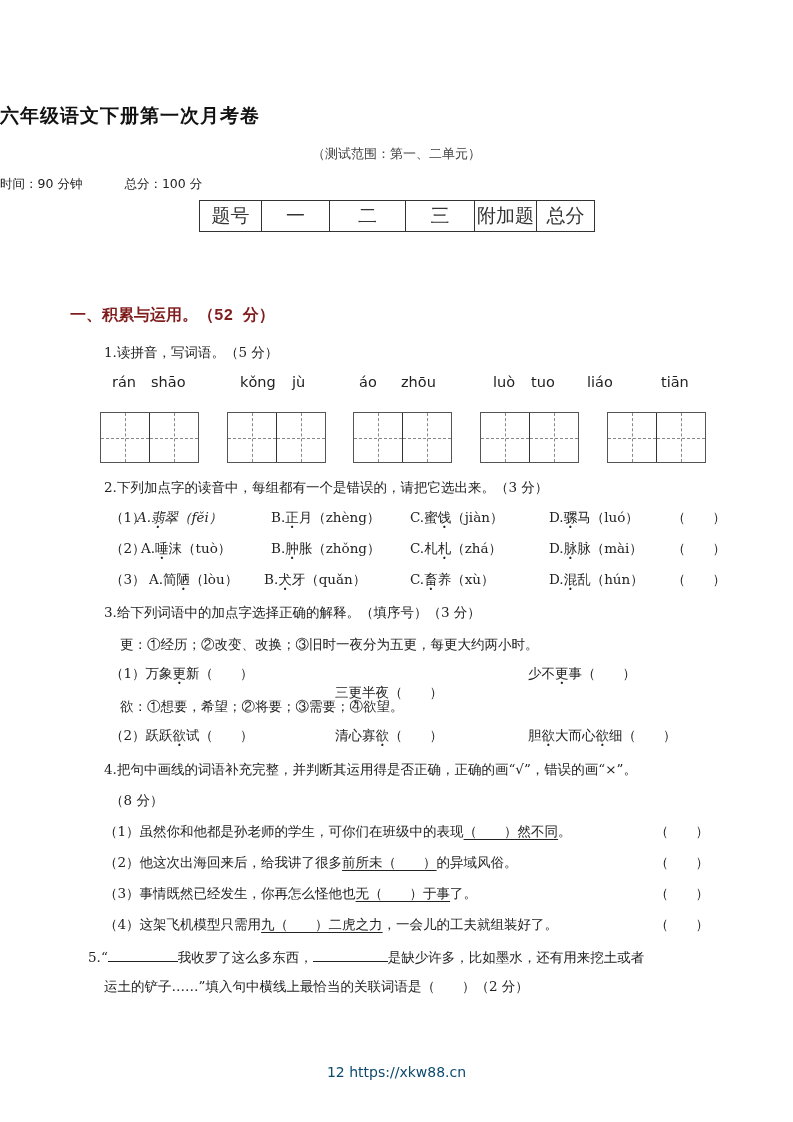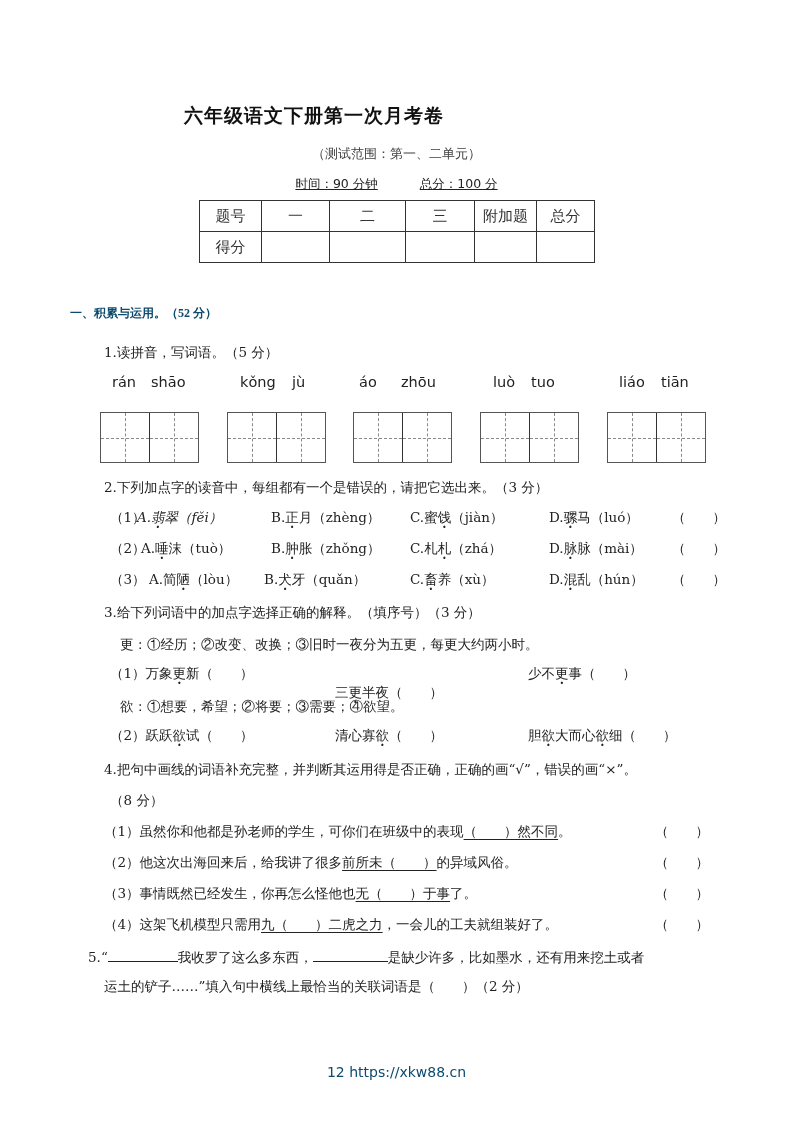--- a/index.html
+++ b/index.html
@@ -3,35 +3,35 @@
 <meta charset="utf-8">
 <style>
   html, body { margin: 0; padding: 0; background: #ffffff; }
   body {
     width: 793px; height: 1122px; position: relative; overflow: hidden;
     font-family: "DejaVu Serif", "Liberation Serif", serif;
     color: #1a1a1a;
   }
   .abs { position: absolute; white-space: nowrap; }
   .title {
-    left: 0; width: 628px; top: 103px; text-align: center;
+    left: 0; width: 628px; top: 103px; 
     font-family: "DejaVu Sans", "Liberation Sans", sans-serif;
     font-weight: bold; font-size: 19px; letter-spacing: 1px; color: #111;
   }
   .subtitle { left: 0; width: 793px; top: 145px; text-align: center; font-size: 13px; color: #404040; }
-  .meta { left: 0; width: 793px; top: 176px; text-align: center; font-size: 12.5px; color: #222; font-family: "DejaVu Sans", sans-serif; text-decoration: underline; }
+  .meta { left: 0; width: 793px; top: 176px; text-align: left; font-size: 12.5px; color: #222; font-family: "DejaVu Sans", sans-serif; }
   .meta span + span { margin-left: 42px; }
   table.score {
     position: absolute; left: 199px; top: 200px; border-collapse: collapse;
-    font-size: 15px; color: #333; font-family: "DejaVu Sans", sans-serif;
+    font-size: 19px; color: #333; font-family: "DejaVu Sans", sans-serif;
   }
   table.score td { border: 1.4px solid #333; height: 30px; text-align: center; padding: 0; }
   .section-head {
-    left: 70px; top: 305px; font-family: Liberation Serif, serif;
-    font-size: 12px; font-weight: bold; color: #0c4a6e;
+    left: 70px; top: 305px; font-family: Liberation Mono, monospace;
+    font-size: 16px; font-weight: bold; color: #7f1d1d;
   }
   .q { font-size: 13.5px; color: #222; }
   .pinyin { font-family: "DejaVu Sans", "Liberation Sans", sans-serif; font-size: 14.5px; color: #222; top: 374px; }
   .grid { position: absolute; top: 412px; width: 99px; height: 51px; border: 1.5px solid #555; box-sizing: border-box; display: flex; }
   .cell { flex: 1; position: relative; }
   .cell + .cell { border-left: 1.3px solid #333; }
   .cell::before { content: ""; position: absolute; left: 50%; top: 0; bottom: 0; border-left: 1px dashed #888; }
   .cell::after { content: ""; position: absolute; top: 50%; left: 0; right: 0; border-top: 1px dashed #888; }
   .dot { position: relative; }
   .dot::after { content: "·"; position: absolute; left: 50%; bottom: -9px; transform: translateX(-50%); font-size: 12px; font-weight: bold; }
@@ -51,44 +51,36 @@
 <table class="score">
   <tbody>
       <tr>
     <td style="width:61px">题号</td>
     <td style="width:67px">一</td>
     <td style="width:75px">二</td>
     <td style="width:68px">三</td>
     <td style="width:61px">附加题</td>
     <td style="width:57px">总分</td>
   </tr>
-  <tr>
-    <td>得分</td>
-    <td></td>
-    <td></td>
-    <td></td>
-    <td></td>
-    <td></td>
-  </tr>
 </tbody>
   </table>
 
 <div class="abs section-head">一、积累与运用。（52 分）</div>
 
 <div class="abs q" style="left:104px; top:344px;">1.读拼音，写词语。（5 分）</div>
 
 <div class="abs pinyin" style="left:112px;">rán</div>
 <div class="abs pinyin" style="left:151px;">shāo</div>
 <div class="abs pinyin" style="left:240px;">kǒng</div>
 <div class="abs pinyin" style="left:292px;">jù</div>
 <div class="abs pinyin" style="left:359px;">áo</div>
 <div class="abs pinyin" style="left:401px;">zhōu</div>
 <div class="abs pinyin" style="left:493px;">luò</div>
 <div class="abs pinyin" style="left:531px;">tuo</div>
-<div class="abs pinyin" style="left:619px;">liáo</div>
+<div class="abs pinyin" style="left:587px;">liáo</div>
 <div class="abs pinyin" style="left:661px;">tiān</div>
 
 <div class="grid" style="left:100px;">
     <div class="cell"></div>
     <div class="cell"></div>
   </div>
 <div class="grid" style="left:227px;">
     <div class="cell"></div>
     <div class="cell"></div>
   </div>

